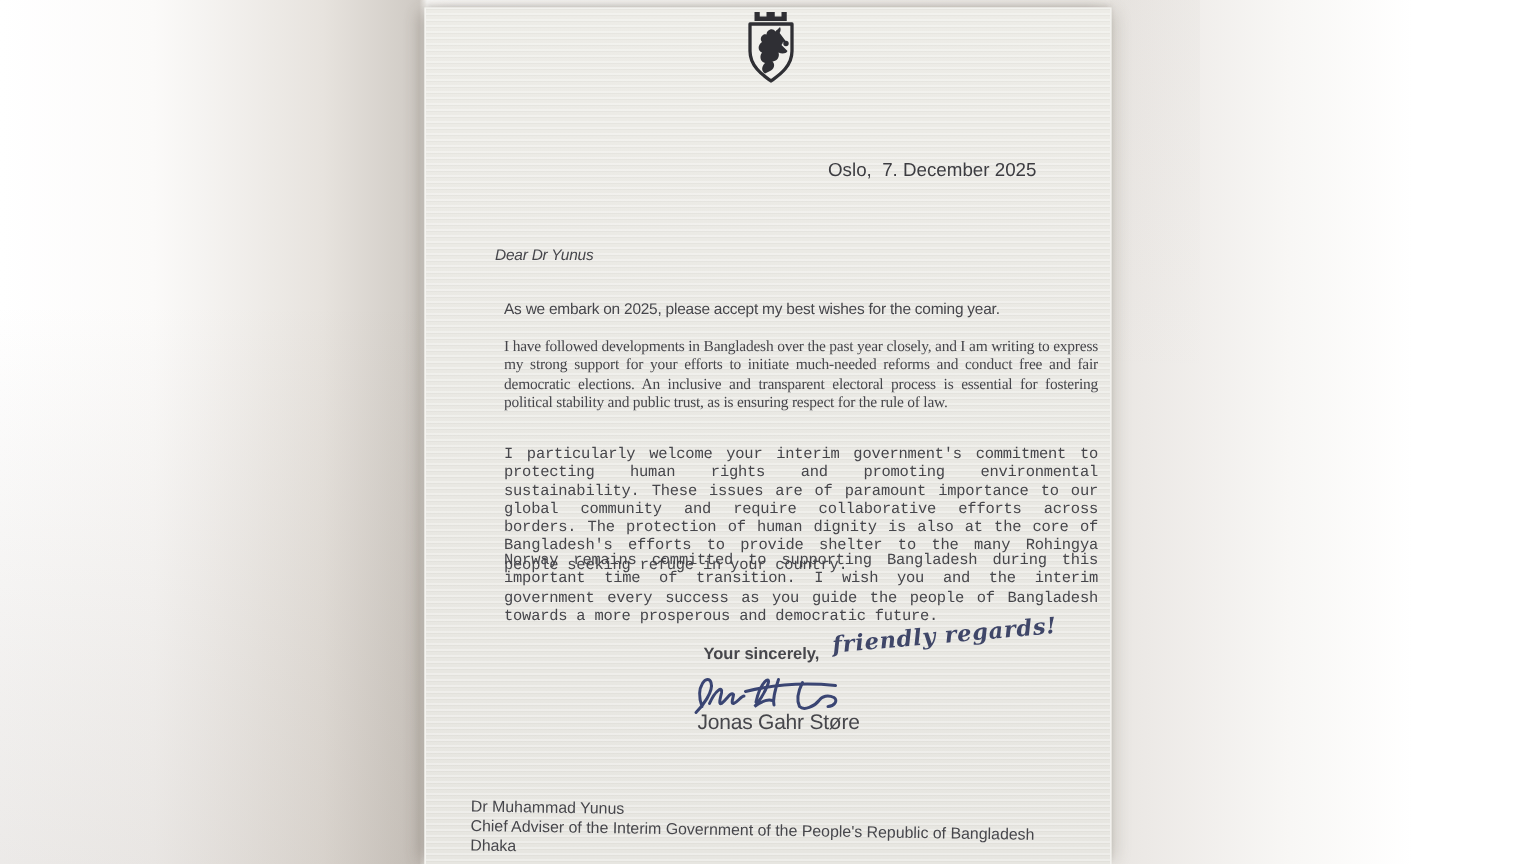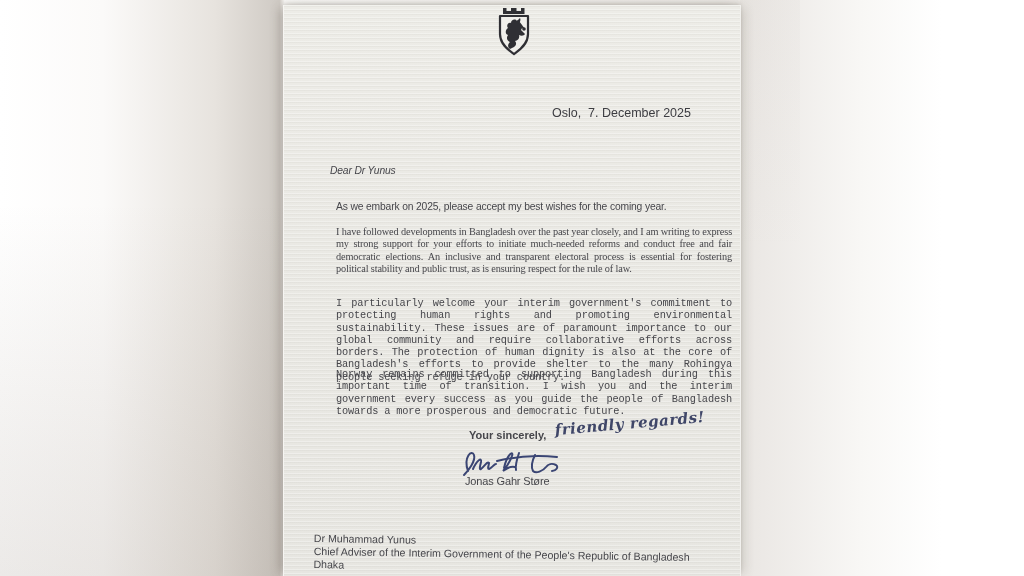--- a/index.html
+++ b/index.html
@@ -72,21 +72,21 @@
   }
   .valediction { font-size: 11px; color: #46464b; }
   .hand-note {
     font-family: "DejaVu Serif", serif;
     font-style: italic; font-size: 15px; color: #3f4668;
     transform: rotate(-5deg) translateY(-4px);
     transform-origin: left bottom;
     letter-spacing: 0.5px;
   }
   .signature { position: absolute; left: 175px; top: 441px; width: 112px; height: 34px; }
-  .signature-name { position: absolute; left: 181px; top: 470px; font-size: 11px; color: #46464b; }
+  .signature-name { position: absolute; left: 181px; top: 470px; font-size: 14px; color: #46464b; }
   .recipient {
     position: absolute; left: 30px; top: 527px;
     font-size: 10.6px; line-height: 13px; color: #46464b;
     transform: rotate(0.9deg); transform-origin: left top;
     white-space: nowrap;
   }
 </style>
 </head>
 <body>
 

